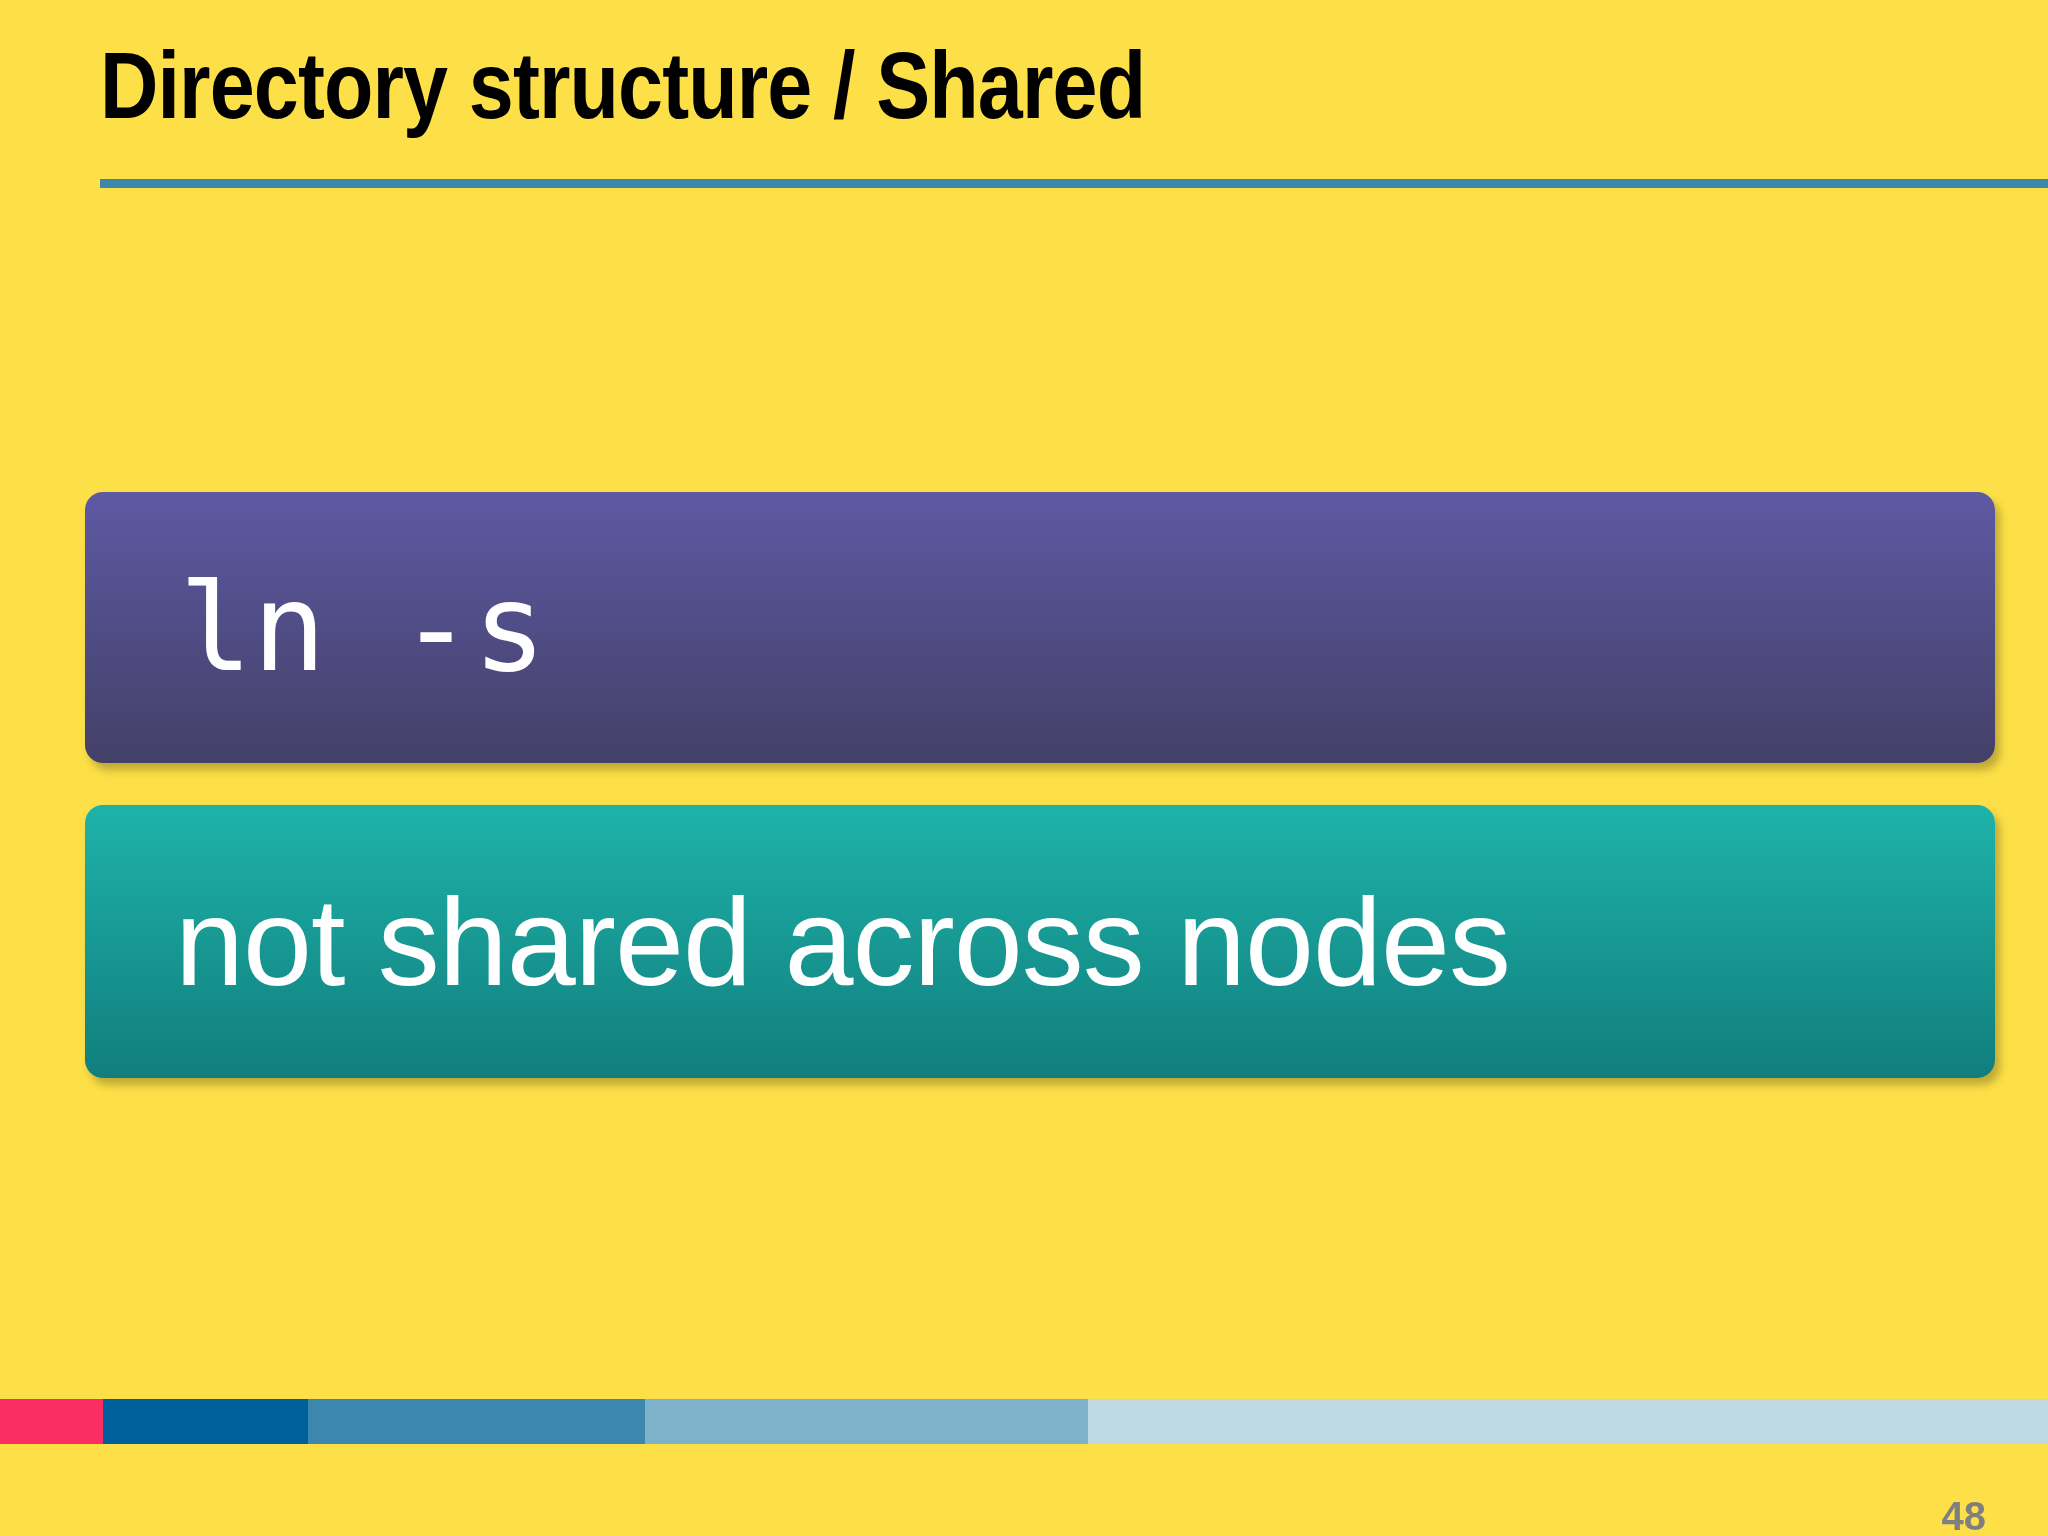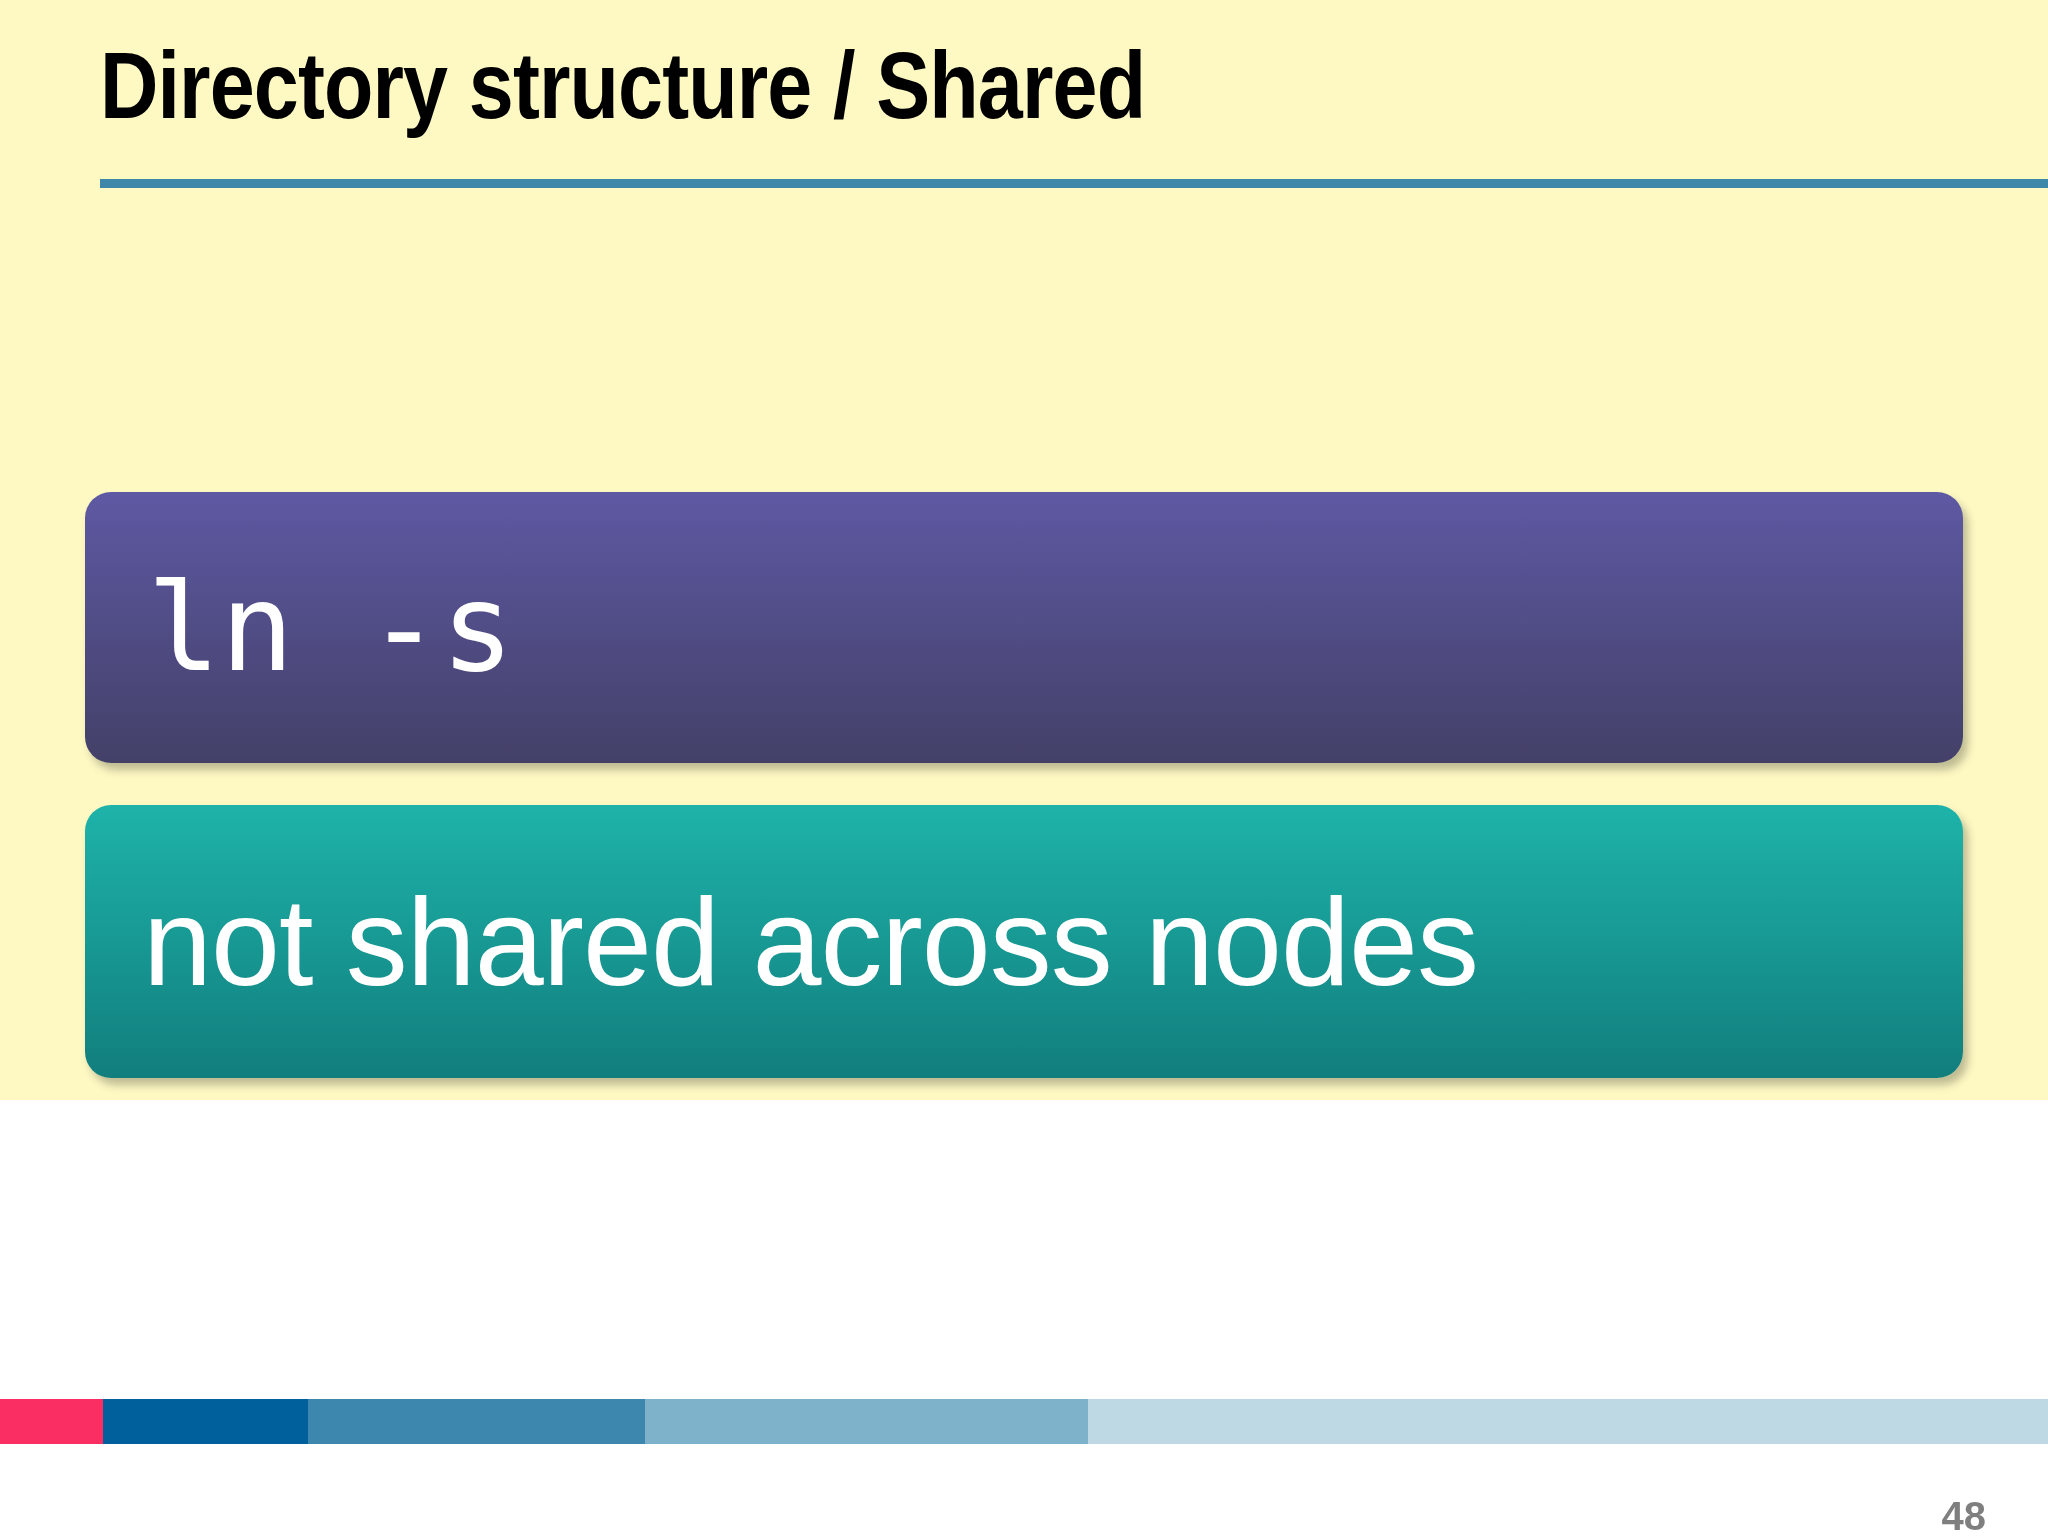--- a/index.html
+++ b/index.html
@@ -11,22 +11,22 @@
     width: 2048px;
     height: 1536px;
     overflow: hidden;
     font-family: "Liberation Sans", sans-serif;
     -webkit-font-smoothing: antialiased;
   }
 
   .slide {
     position: relative;
     width: 2048px;
-    height: 1100px;
-    background: #fef9c3;
+    height: 1536px;
+    background: #fde047;
   }
 
   
   .slide-title {
     position: absolute;
     left: 100px;
     top: 36px;
     width: 1800px;
     font-family: "Liberation Sans Narrow", "Liberation Sans", sans-serif;
     font-weight: bold;
@@ -46,25 +46,26 @@
     width: 1948px;
     height: 9px;
     background: #3d87a8;
   }
 
   
   .box {
     position: absolute;
     left: 85px;
     width: 1878px;
-    border-radius: 26px;
+    border-radius: 18px;
     box-shadow: 5px 7px 9px rgba(0, 0, 0, 0.25);
     display: flex;
     align-items: center;
     overflow: hidden;
+    padding-left: 32px;
   }
 
   .box-purple {
     top: 492px;
     height: 271px;
     background: linear-gradient(to bottom, #5e59a3 0%, #565195 38%, #4d4a82 70%, #434068 100%);
   }
 
   .box-teal {
     top: 805px;

